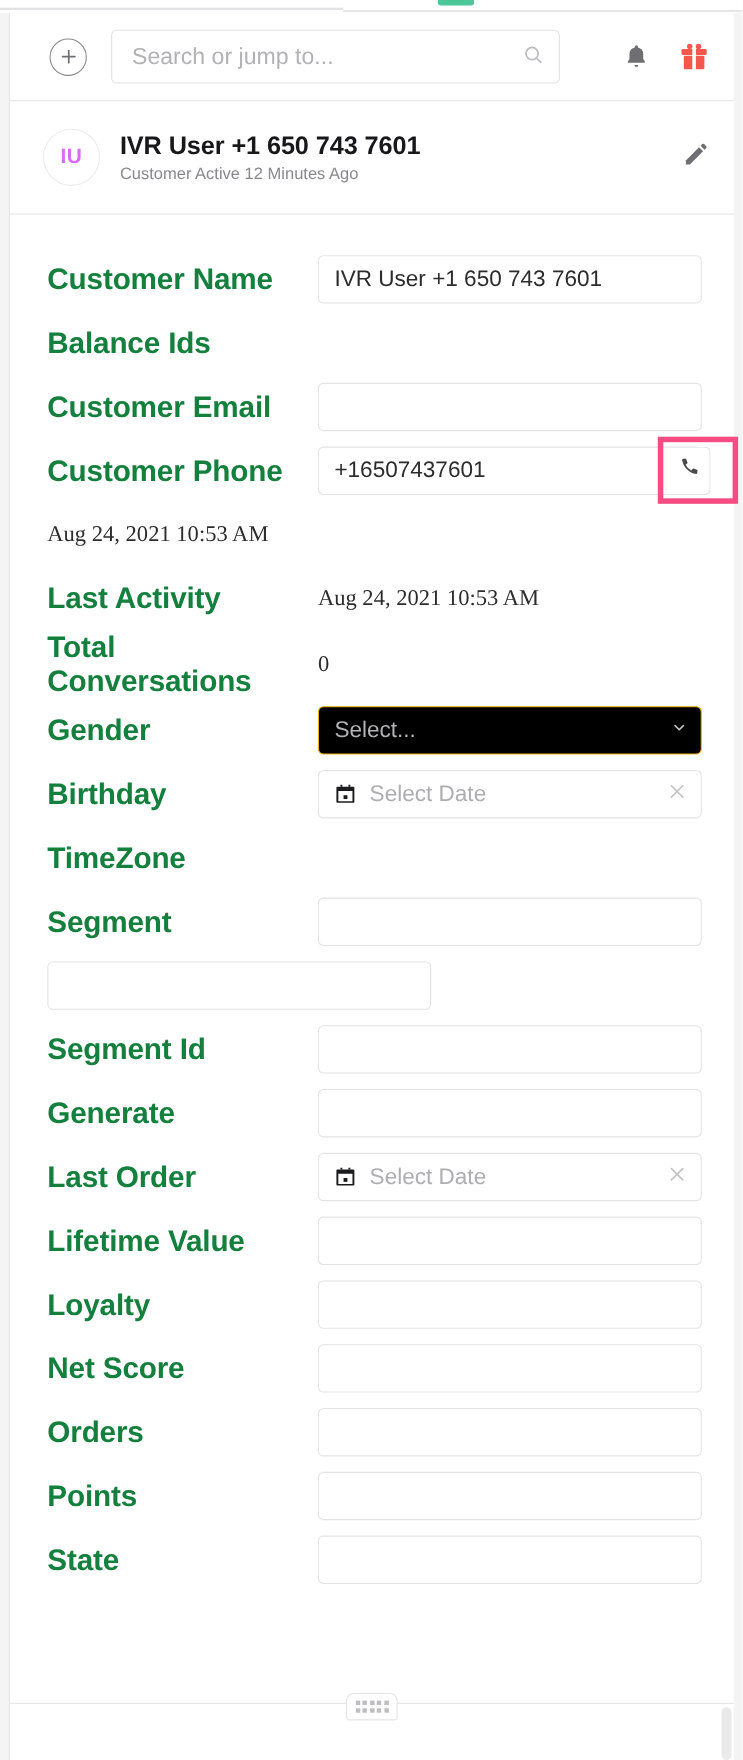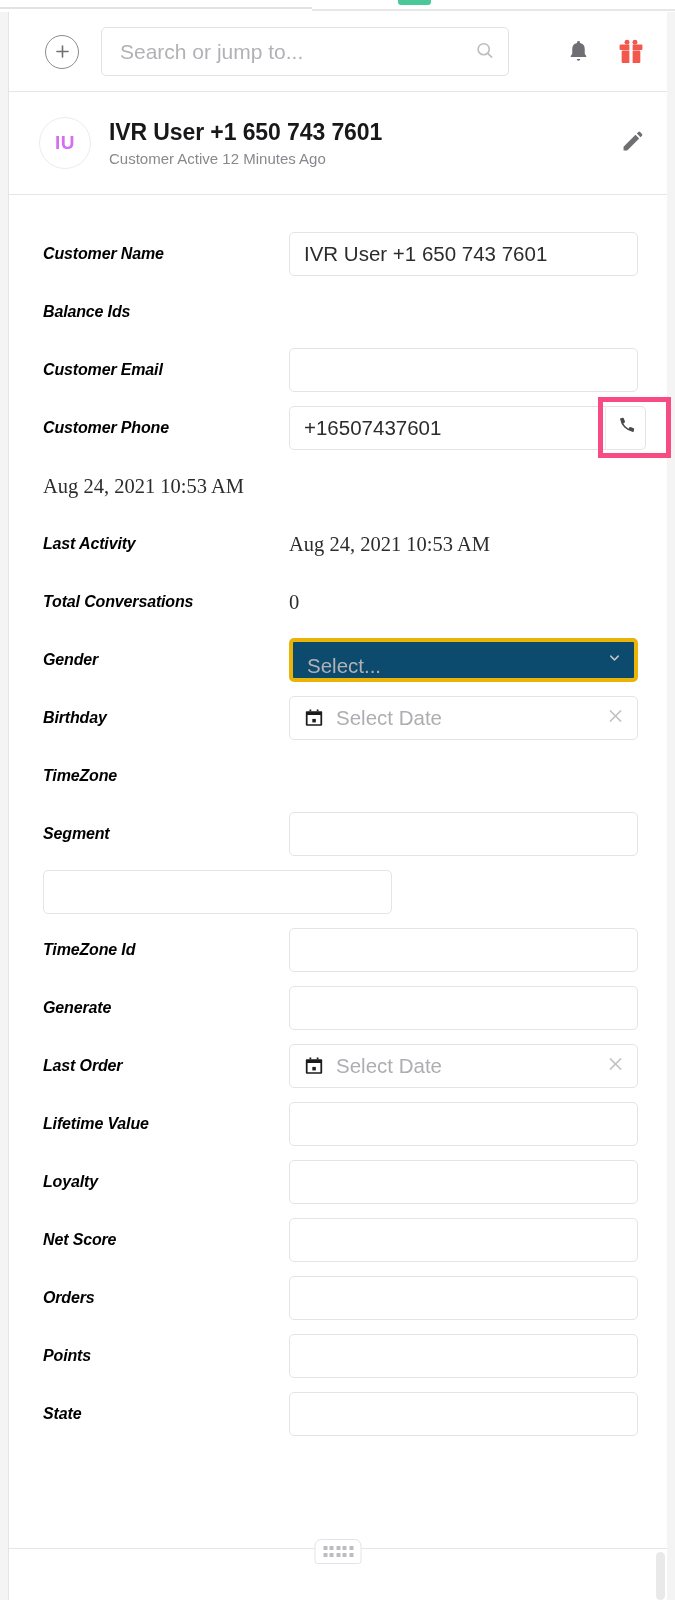--- a/index.html
+++ b/index.html
@@ -128,24 +128,23 @@
   .form {
     padding: 30px 30px 0 34px;
   }
   .row {
     display: flex; align-items: center;
     min-height: 58px;
     position: relative;
   }
   .row .label {
     flex: 0 0 246px;
-    font-size: 16px; font-weight: 700;
-    color: #000000;
+    font-size: 27px; font-weight: 700;
+    color: #15803d;
     letter-spacing: -0.15px;
-    font-style: italic;
   }
   .row .value-wrap {
     flex: 1 1 auto;
     display: flex; align-items: center;
     position: relative;
   }
   .txt-input {
     width: 349px; height: 44px;
     border: 1px solid #e4e4e6;
     border-radius: 5px;
@@ -158,25 +157,25 @@
   .txt-input::placeholder { color: #b2b2b6; }
 
   .plain-value {
     font-size: 20.5px; color: #2c2c2e; font-family: Liberation Serif, serif;
   }
 
   
   .select-box {
     position: relative;
     width: 349px; height: 44px;
-    border: 4px solid #eab308;
+    border: 1px solid #eab308;
     border-radius: 5px;
-    display: flex; align-items: flex-end;
+    display: flex; align-items: center;
     padding: 0 14px;
-    background: #0c4a6e;
+    background: #000000;
   }
   .select-box .sel-text { font-size: 20.5px; color: #b2b2b6; }
   .select-box .chev {
     position: absolute; right: 12px; top: 50%;
     transform: translateY(-50%); color: #c3c3c7;
   }
 
   
   .date-box {
     position: relative;
@@ -399,21 +398,21 @@
           <div class="value-wrap">
             <input type="text" class="txt-input" value="" style="">
           </div>
         </div>
         <div class="row">
           <div class="value-wrap">
             <input type="text" class="txt-input" value="" style="">
           </div>
         </div>
         <div class="row">
-          <div class="label">TimeZone Id</div>
+          <div class="label">Segment Id</div>
           <div class="value-wrap">
             <input type="text" class="txt-input" value="" style="">
           </div>
         </div>
         <div class="row">
           <div class="label">Generate</div>
           <div class="value-wrap">
             <input type="text" class="txt-input" value="" style="">
           </div>
         </div>

